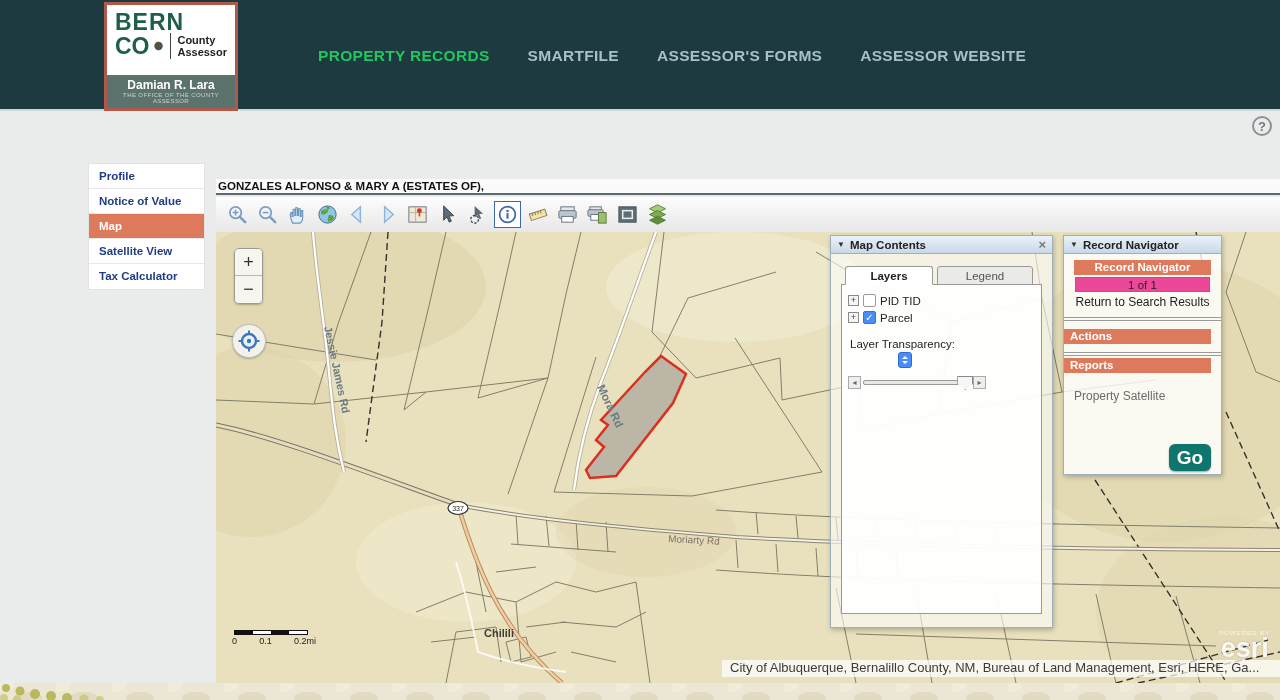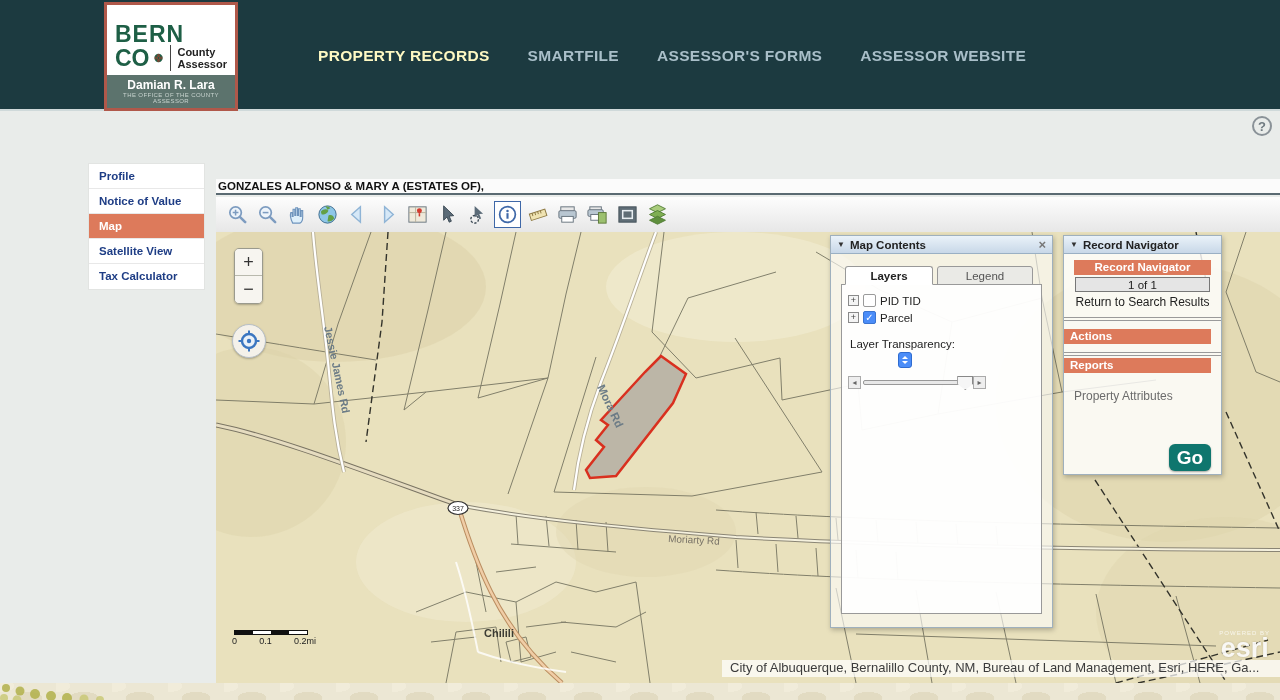--- a/index.html
+++ b/index.html
@@ -4,32 +4,32 @@
 <style>
   * { margin:0; padding:0; box-sizing:border-box; }
   html,body { width:1280px; height:700px; overflow:hidden; }
   body { font-family:"Liberation Sans", sans-serif; }
   .stage { position:relative; width:1280px; height:700px; background:#e9ecea; overflow:hidden; }
 
   
   .header { position:absolute; top:0; left:0; width:1280px; height:111px; background:#1c3a40; border-bottom:2px solid #cfd9da; }
   .logo-card { position:absolute; left:104px; top:2px; width:134px; }
   .logo-top { background:#fff; border:3px solid #b0584a; border-bottom:none; padding:6px 8px 4px 8px; height:73px; }
-  .logo-bern { color:#1e5f46; font-weight:bold; font-size:23px; letter-spacing:1px; line-height:22px;margin-top:12px; }
+  .logo-bern { color:#1e5f46; font-weight:bold; font-size:23px; letter-spacing:1px; line-height:22px; }
   .logo-row2 { display:flex; align-items:center; gap:4px; }
   .logo-co { color:#1e5f46; font-weight:bold; font-size:23px; line-height:24px; }
   .zia { width:20px; height:20px; }
   .logo-div { width:2px; height:26px; background:#444; margin:0 3px; }
   .logo-tag { color:#222; font-size:11px; font-weight:bold; line-height:12px; }
   .logo-bottom { background:#5c736d; border:3px solid #b0584a; border-top:none; text-align:center; padding:3px 2px 4px 2px; }
   .logo-officer { color:#fff; font-weight:bold; font-size:12px; }
   .logo-office { color:#c9d4d0; font-size:6px; letter-spacing:.4px; }
   .topnav { position:absolute; left:318px; top:0; height:111px; display:flex; align-items:center; gap:38px; }
   .topnav a { text-decoration:none; font-size:15.5px; font-weight:bold; color:#a9bfc9; letter-spacing:.3px; }
-  .topnav a.active { color:#fef9c3; }
+  .topnav a.active { color:#22c55e; }
   .help-btn { position:absolute; right:8px; top:116px; width:20px; height:20px; border:2px solid #8a9298; border-radius:50%; color:#6f7a80; font-weight:bold; font-size:13px; display:flex; align-items:center; justify-content:center; background:transparent; cursor:pointer; }
 
   
   .sidebar { position:absolute; left:88px; top:163px; width:117px; background:#fff; border:1px solid #e2e4e2; }
   .side-item { height:25px; line-height:25px; padding-left:10px; font-size:11.5px; font-weight:bold; color:#1e3d85; border-bottom:1px solid #e8e8e8; cursor:pointer; }
   .side-item:last-child { border-bottom:none; }
   .side-item.active { background:#dd7a5b; color:#fff; }
 
   
   .parid-bar { position:absolute; left:216px; top:163px; width:1064px; height:15px; background:#eef0ee; border-bottom:1px solid #9aa7ad; font-size:10.5px; font-weight:bold; color:#222; line-height:14px; padding-left:2px; }
@@ -85,21 +85,21 @@
   .spinbox .dn { border-top:3px solid #fff; }
   .slider-row { display:flex; align-items:center; margin-top:8px; gap:2px; }
   .sl-btn { width:13px; height:13px; border:1px solid #aaa; background:#eee; font-size:8px; line-height:11px; text-align:center; color:#666; cursor:pointer; }
   .sl-track { position:relative; width:108px; height:5px; background:#e8e8e8; border:1px solid #999; border-radius:2px; }
   .sl-thumb { position:absolute; left:88%; top:-5px; width:16px; height:14px; background:#f6f6f6; border:1px solid #888; clip-path:polygon(0 0,100% 0,100% 55%,50% 100%,0 55%); cursor:pointer; }
 
   .rn-panel { left:847px; top:3px; width:159px; height:240px; background:rgba(255,255,255,.82); }
   .rn-banner { background:#dd7a5b; color:#fff; font-weight:bold; font-size:11.5px; height:15px; line-height:15px; }
   .rn-banner.center { margin:6px 10px 0 10px; text-align:center; }
   .rn-banner.left { margin:0 10px 0 0; padding-left:6px; }
-  .rn-input { display:block; width:135px; height:15px; margin:2px auto 0 auto; border:1px solid #777; font-size:11.5px; text-align:center; color:#222; background:#e5e5e5; }
+  .rn-input { display:block; width:135px; height:15px; margin:2px auto 0 auto; border:1px solid #777; font-size:11.5px; text-align:center; color:#222; background:#ec4899; }
   .rn-return { text-align:center; font-size:12px; color:#222; margin-top:3px; cursor:pointer; }
   .dbl-rule { border-top:1px solid #9a9a9a; border-bottom:1px solid #9a9a9a; height:4px; margin:8px 0; }
   .rn-attr { font-size:12px; color:#6c6c6c; margin:16px 0 0 10px; cursor:pointer; }
   .go-btn { position:absolute; right:10px; top:208px; width:42px; height:27px; background:#0f766e; color:#fff; font-weight:bold; font-size:19px; border:none; border-radius:6px; cursor:pointer; box-shadow:0 1px 2px rgba(0,0,0,.35);margin-left:23px; }
 
   
   .bottom-band { position:absolute; left:0; top:683px; width:1280px; height:17px; background-color:#ece7d4;
     background-image:radial-gradient(ellipse 26px 11px at 28px 15px, #e2dbc2 55%, rgba(0,0,0,0) 56%),
                      radial-gradient(ellipse 26px 11px at 0px 3px, #f1ecda 55%, rgba(0,0,0,0) 56%);
     background-size:56px 26px; }
@@ -394,21 +394,21 @@
         <span class="tri">▼</span>
         <span class="ttl">Record Navigator</span>
       </div>
       <div class="rn-banner center">Record Navigator</div>
       <input class="rn-input" value="1 of 1" style="">
       <div class="rn-return">Return to Search Results</div>
       <div class="dbl-rule"></div>
       <div class="rn-banner left">Actions</div>
       <div class="dbl-rule"></div>
       <div class="rn-banner left" style="margin-top:-6px;">Reports</div>
-      <div class="rn-attr">Property Attributes</div>
+      <div class="rn-attr">Property Satellite</div>
       <button class="go-btn">Go</button>
     </div>
   </div>
 
   <div class="bottom-band">
     <svg class="seed-dots" width="130" height="17" viewBox="0 0 130 17">
       <g fill="#b2b14b" opacity=".85">
         <circle cx="6" cy="5" r="4"></circle>
           <circle cx="20" cy="8" r="4.5"></circle>
           <circle cx="35" cy="11" r="5"></circle>

